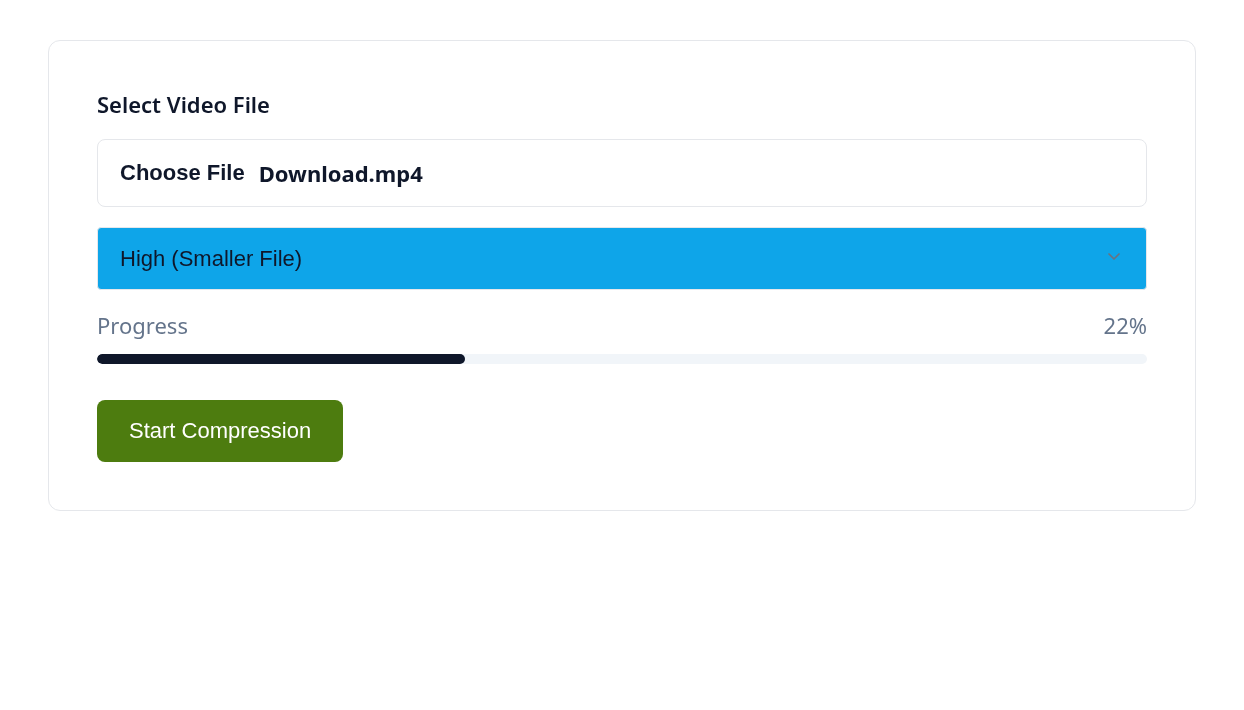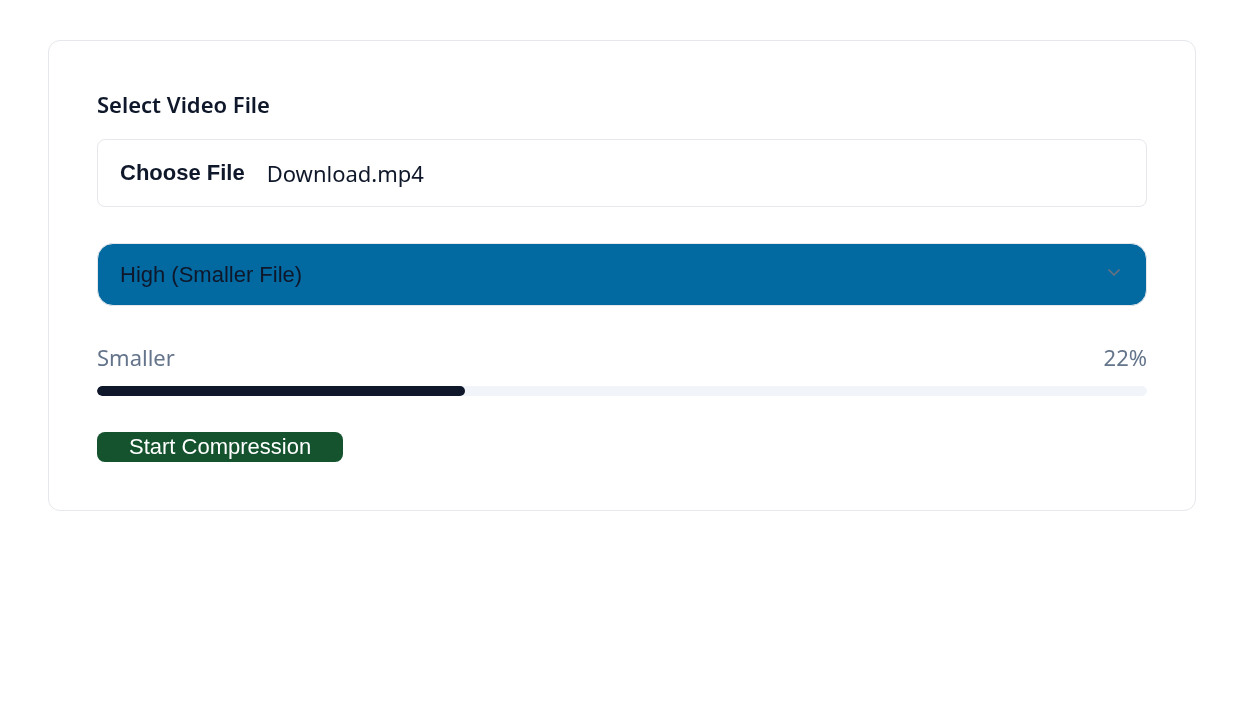--- a/index.html
+++ b/index.html
@@ -12,61 +12,61 @@
       background: #ffffff;
       padding: 40px 48px;
     }
     .card {
       border: 1px solid #e5e7eb;
       border-radius: 12px;
       padding: 48px;
       background: #ffffff;
     }
     .section {
-      margin-bottom: 36px;
+      margin-bottom: 20px;
     }
     .section:last-child {
       margin-bottom: 0;
     }
     .label {
       font-size: 22px;
       font-weight: 600;
       color: #0f172a;
       margin-bottom: 20px;
       display: block;
     }
     .file-input-wrapper {
       border: 1px solid #e5e7eb;
       border-radius: 8px;
       padding: 18px 22px;
       display: flex;
       align-items: center;
-      gap: 22px;
+      gap: 14px;
       background: #ffffff;
       cursor: pointer;
     }
     .file-choose-btn {
       font-size: 22px;
       font-weight: 600;
       color: #0f172a;
       background: none;
       border: none;
       cursor: pointer;
       padding: 0;
     }
     .file-name {
       font-size: 22px;
       color: #0f172a;
-      font-weight: 400;
+      font-weight: 700;
     }
     .select-wrapper {
       position: relative;
       border: 1px solid #e5e7eb;
-      border-radius: 16px;
-      background: #0369a1;
+      border-radius: 4px;
+      background: #0ea5e9;
     }
     .select {
       width: 100%;
       padding: 18px 22px;
       font-size: 22px;
       color: #0f172a;
       border: none;
       background: transparent;
       appearance: none;
       -webkit-appearance: none;
@@ -104,27 +104,27 @@
       border-radius: 9999px;
       overflow: hidden;
       margin-bottom: 36px;
     }
     .progress-fill {
       height: 100%;
       background: #0f172a;
       border-radius: 9999px;
     }
     .start-button {
-      background: #14532d;
+      background: #4d7c0f;
       color: #ffffff;
       font-size: 22px;
       font-weight: 500;
       border: none;
       border-radius: 8px;
-      padding: 2px 32px;
+      padding: 18px 32px;
       cursor: pointer;
     }
   </style>
 </head>
 <body>
 
 <div class="card">
 
   <div class="section">
     <span class="label">Select Video File</span>
@@ -142,21 +142,21 @@
       <span class="chevron">
         <svg width="20" height="20" viewBox="0 0 24 24" fill="none" stroke="currentColor" stroke-width="2" stroke-linecap="round" stroke-linejoin="round">
           <polyline points="6 9 12 15 18 9"></polyline>
         </svg>
       </span>
     </div>
   </div>
 
   <div>
     <div class="progress-row">
-      <span class="progress-label">Smaller</span>
+      <span class="progress-label">Progress</span>
       <span class="progress-percent">22%</span>
     </div>
     <div class="progress-bar">
       <div class="progress-fill" style="width:35%"></div>
     </div>
     <button class="start-button">Start Compression</button>
   </div>
 
 </div>
 

